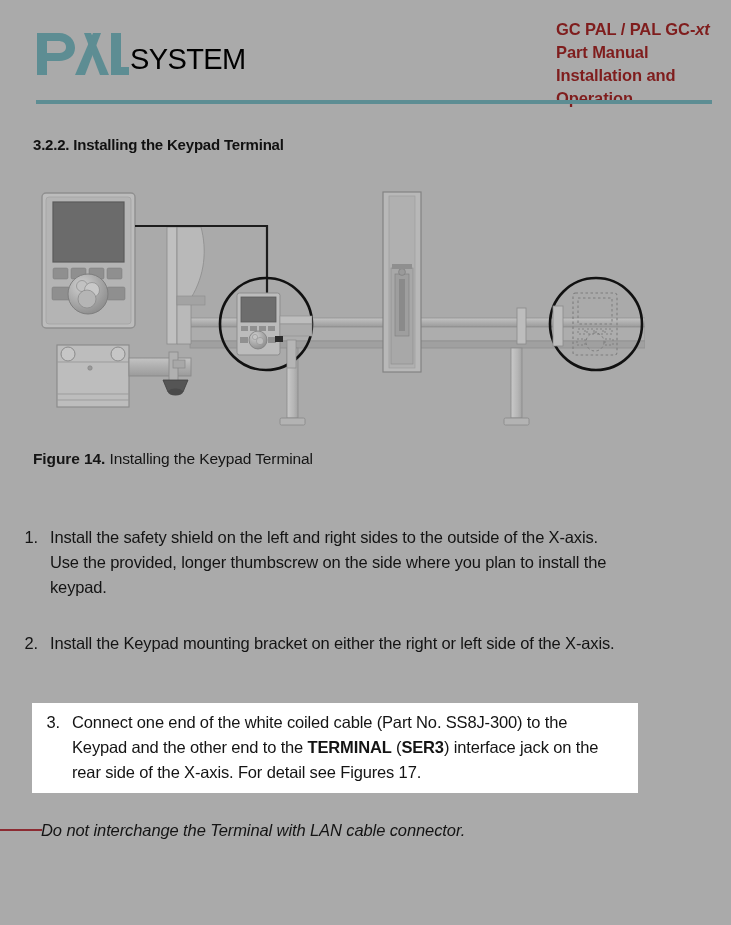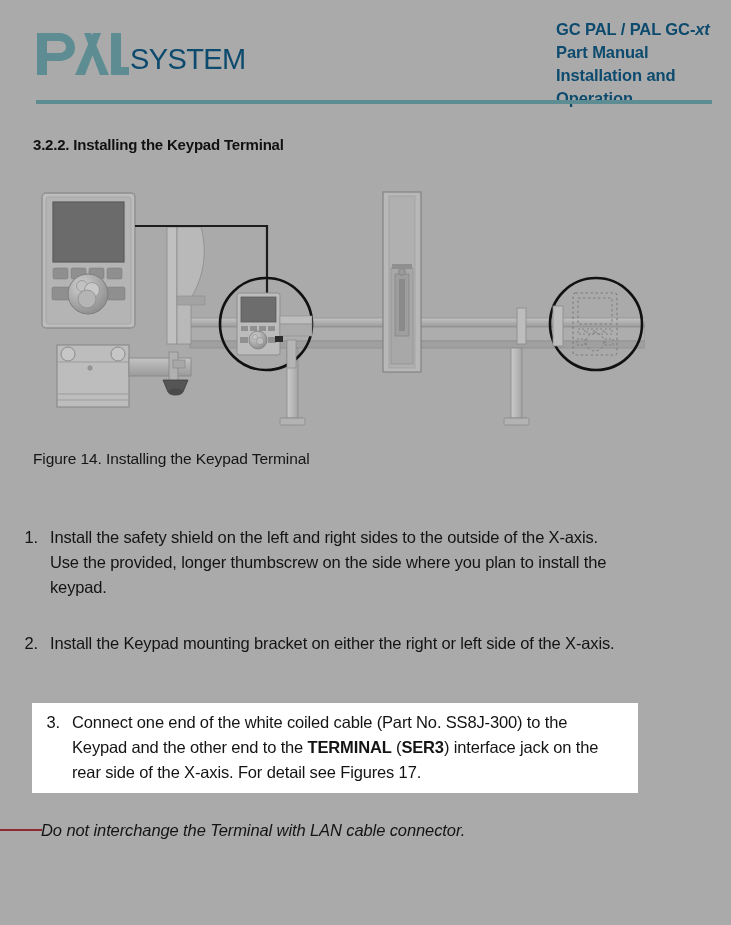--- a/index.html
+++ b/index.html
@@ -31,39 +31,39 @@
     align-items: flex-end;
     height: 46px;
   }
   .logo-pal {
     display: block;
   }
   .logo-system {
     font-family: "Liberation Sans", sans-serif;
     font-size: 29px;
     letter-spacing: -0.6px;
-    color: #0c4a6e;
+    color: #000000;
     line-height: 1;
     margin-left: 1px;
     margin-bottom: 3px;
     font-weight: 400;
   }
   .header-titles {
     position: absolute;
     right: 19px;
     top: 18px;
     text-align: left;
     width: 420px;
   }
   .header-titles > div {
     font-size: 16.5px;
     font-weight: bold;
     line-height: 23px;
     letter-spacing: -0.1px;
-    color: #0c4a6e;
+    color: #7f1d1d;
     text-align: left;
     padding-left: 264px;
   }
   .title-xt {
     font-style: italic;
     font-weight: bold;
   }
   .header-rule {
     position: absolute;
     left: 36px;
@@ -95,21 +95,21 @@
   .figure-area svg { display: block; }
 
   .figure-caption {
     position: absolute;
     left: 33px;
     top: 450px;
     font-size: 15.5px;
     color: #151515;
     letter-spacing: -0.1px;
   }
-  .figure-caption b { font-weight: normal; text-align: center; }
+  .figure-caption b { font-weight: bold; text-align: center; }
 
   
   .steps {
     position: absolute;
     left: 0;
     top: 525px;
     width: 731px;
   }
   .step {
     position: relative;

